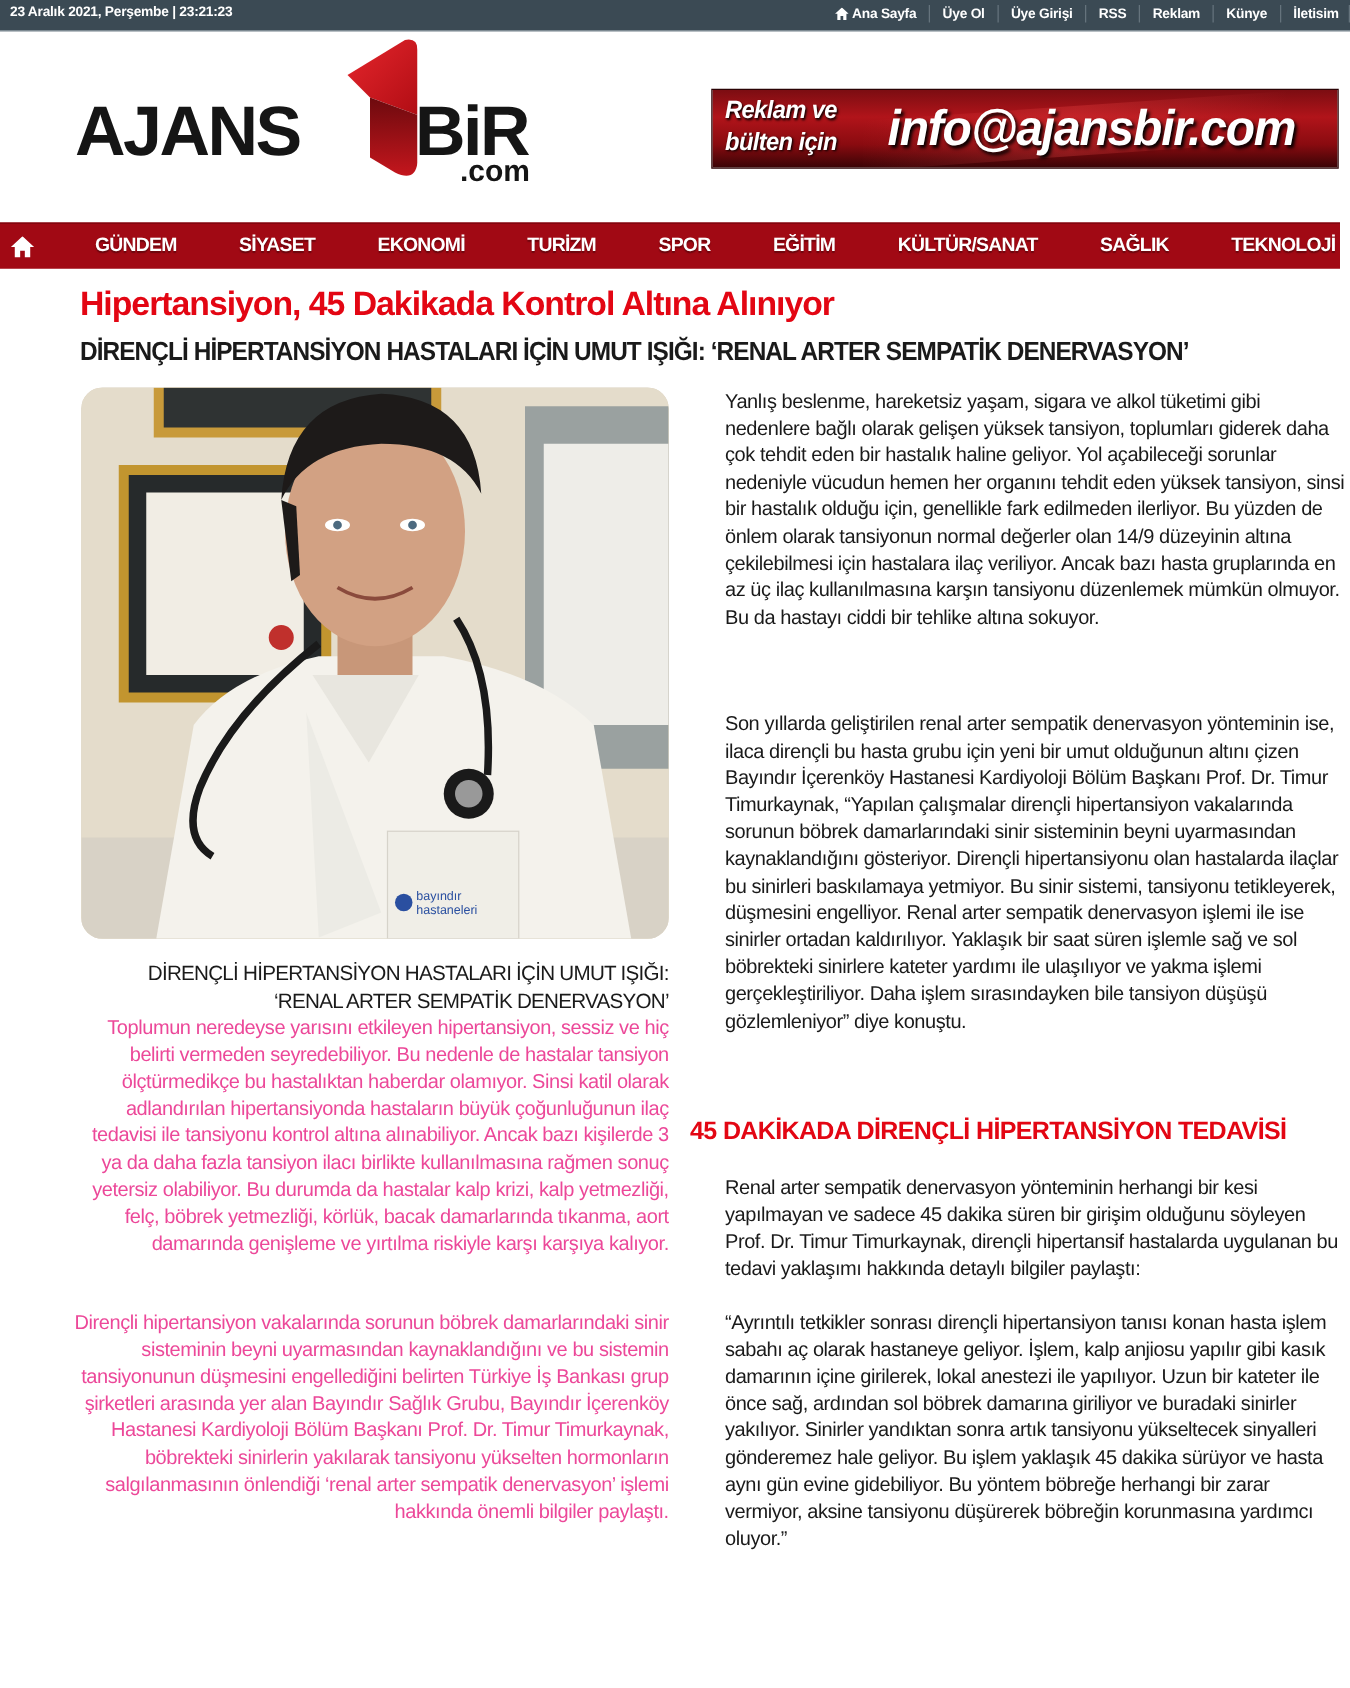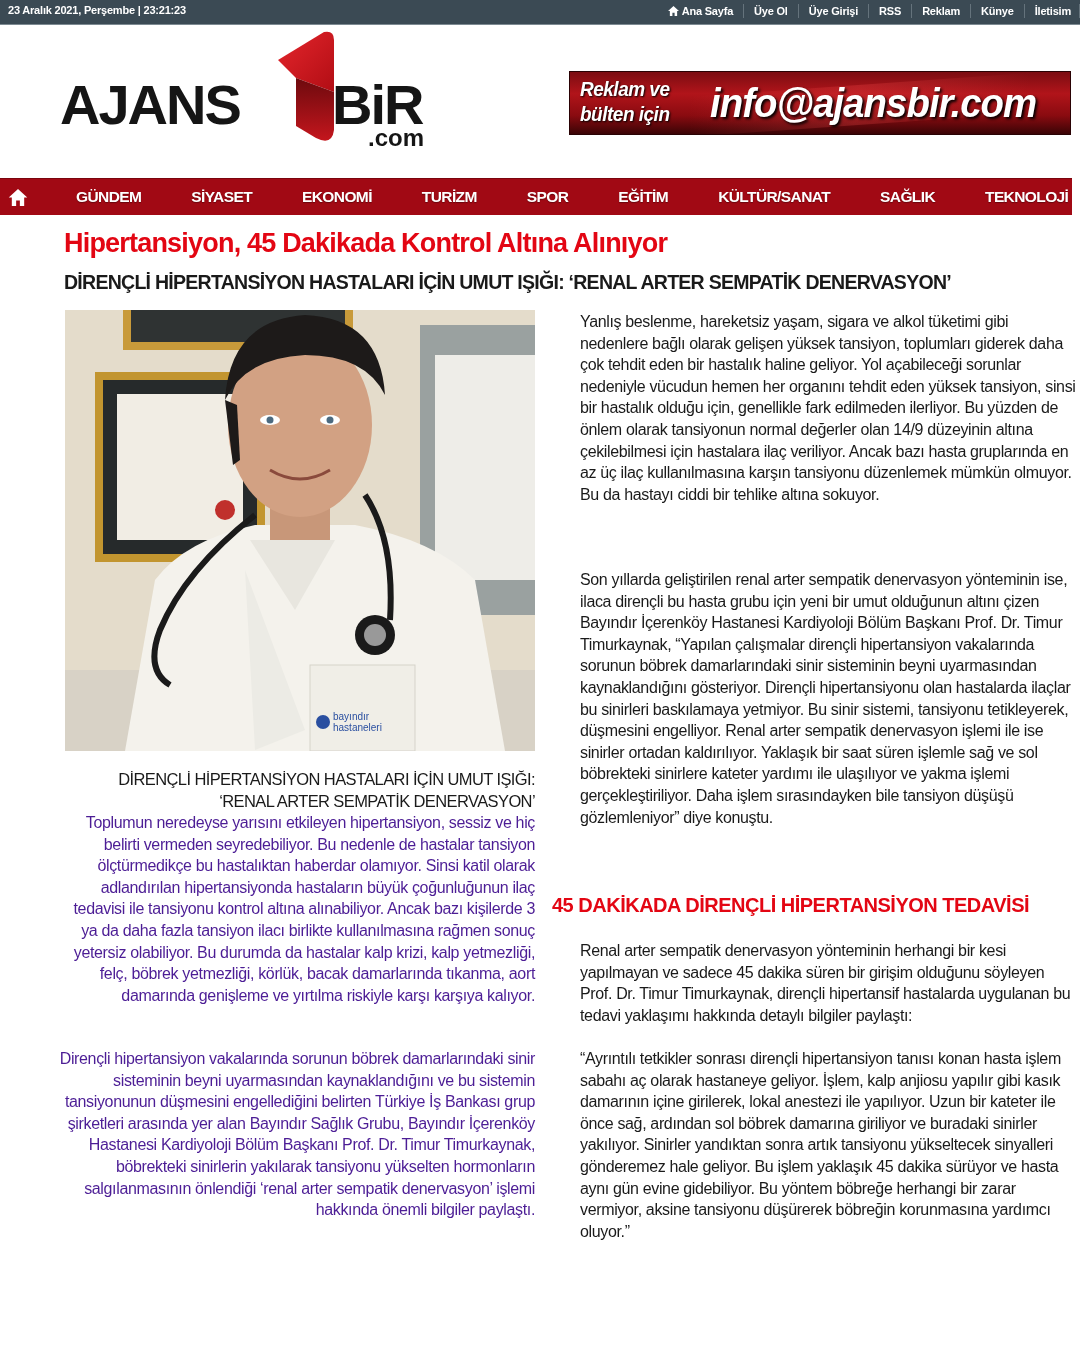--- a/index.html
+++ b/index.html
@@ -30,24 +30,24 @@
   .nav { position: absolute; left: 0; top: 178px; width: 1072px; height: 37px; background: #a10914; border-top: 1px solid #7b050d; display: flex; align-items: center; padding-left: 8px; gap: 28px; }
   .nav .home { width: 22px; height: 22px; display: flex; align-items: center; justify-content: center; margin-right: 20px; }
   .nav .item { color: #fff; font-weight: bold; font-size: 15.5px; letter-spacing: -0.6px; margin-right: 22px; text-shadow: 0 1px 1px rgba(0,0,0,0.35); white-space: nowrap; cursor: pointer; }
   .nav .more { display: flex; align-items: center; gap: 4px; color: #fff; font-weight: normal; font-size: 13.5px; letter-spacing: -0.3px; }
   .nav .more .tri { width: 0; height: 0; border-left: 5px solid transparent; border-right: 5px solid transparent; border-top: 6px solid #fff; }
 
   
   .title { position: absolute; left: 64px; top: 228px; font-size: 27px; font-weight: bold; color: #e30613; letter-spacing: -0.8px; white-space: nowrap; }
   .subtitle { position: absolute; left: 64px; top: 270px; font-size: 21px; color: #1a1a1a; letter-spacing: -0.8px; white-space: nowrap; transform: scaleX(0.93); transform-origin: left; }
 
-  .photo { position: absolute; left: 65px; top: 310px; width: 470px; height: 441px; overflow: hidden; background: #d9d0bd; }
+  .photo { position: absolute; left: 65px; top: 310px; width: 470px; height: 441px; overflow: hidden; background: #d9d0bd; border-radius: 17px; }
 
   .caption { position: absolute; left: 60px; top: 768px; width: 475px; text-align: right; font-size: 16.5px; line-height: 22px; color: #1a1a1a; letter-spacing: -0.6px; }
-  .leftbody { position: absolute; left: 56px; width: 479px; text-align: right; font-size: 16px; line-height: 21.6px; color: #4c1d95; letter-spacing: -0.35px; }
+  .leftbody { position: absolute; left: 56px; width: 479px; text-align: right; font-size: 16px; line-height: 21.6px; color: #ec4899; letter-spacing: -0.35px; }
   .leftbody.p1 { top: 812px; }
   .leftbody.p2 { top: 1048px; }
 
   .rightbody { position: absolute; left: 552px; width: 500px; font-size: 16px; line-height: 21.6px; color: #1a1a1a; letter-spacing: -0.35px; margin-left: 28px; }
   .rightbody.p1 { top: 311px; }
   .rightbody.p2 { top: 569px; }
   .rightbody.p3 { top: 940px; }
   .rightbody.p4 { top: 1048px; }
   .section-head { position: absolute; left: 552px; top: 894px; font-size: 20px; font-weight: bold; color: #e30613; letter-spacing: -0.5px; white-space: nowrap; }
 </style>

